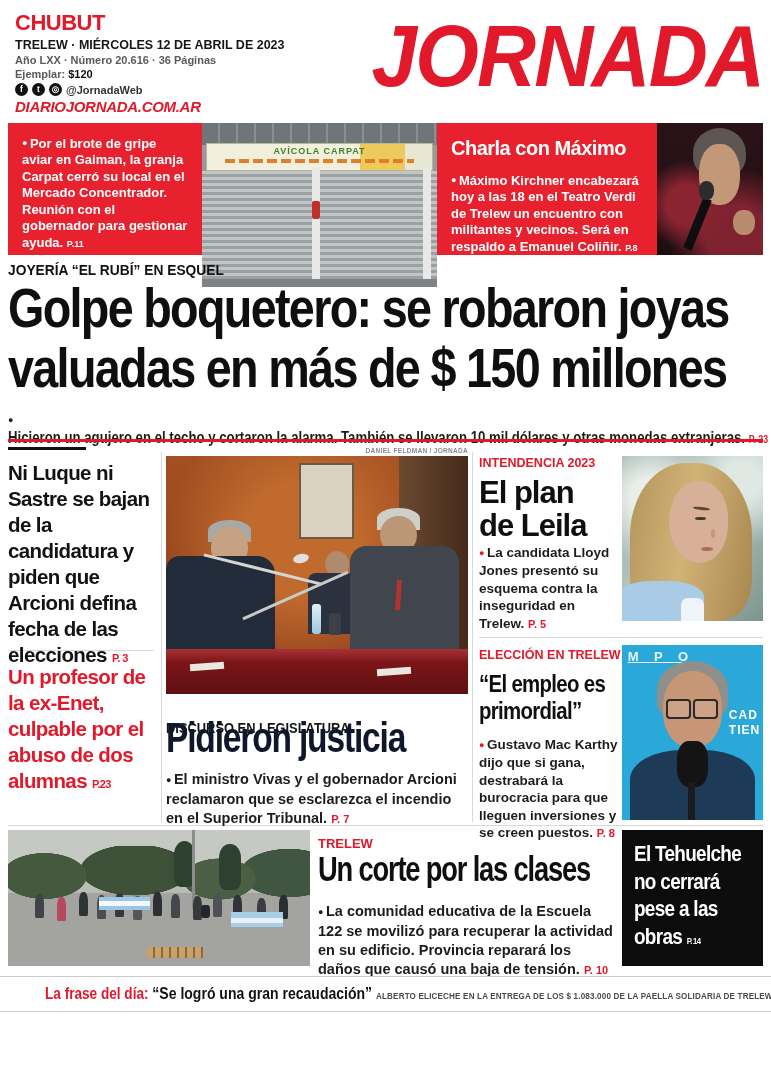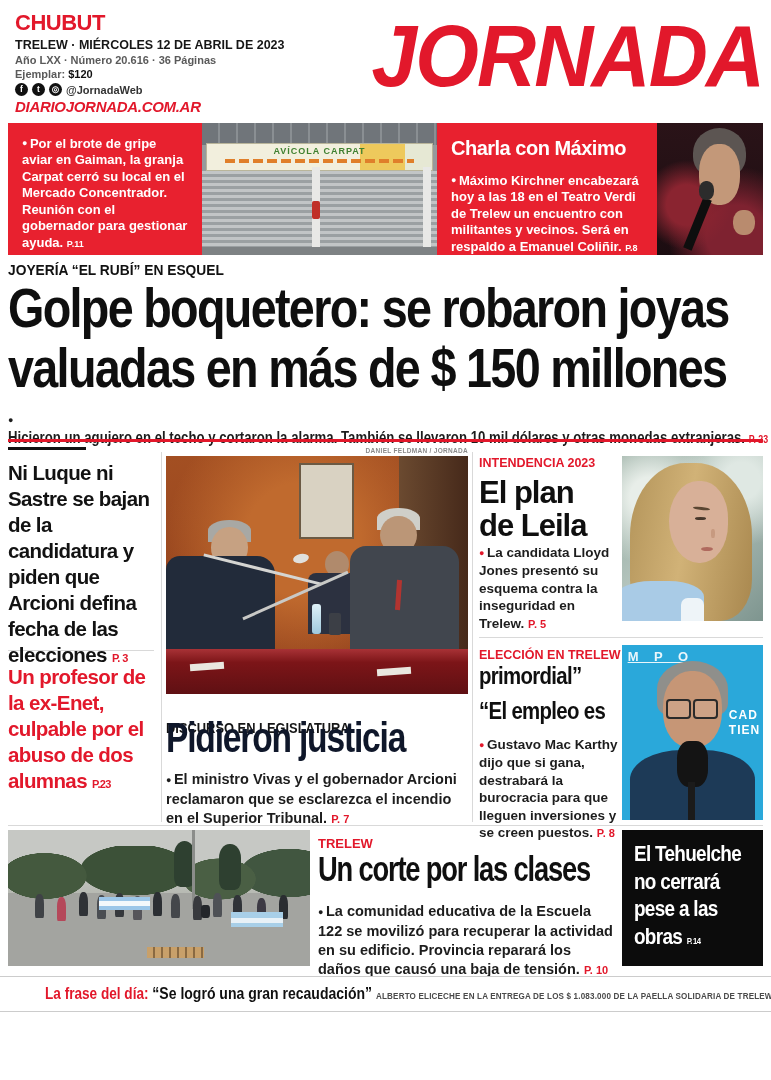--- a/index.html
+++ b/index.html
@@ -26,21 +26,21 @@
   .tbox1{left:8px;width:194px;}
   .tbox2{left:437px;width:220px;}
   .t-title{font-size:20px;font-weight:700;letter-spacing:-.5px;margin:2px 0 12px;}
   .t-body{font-size:13px;line-height:16.5px;font-weight:600;}
   .t-page{font-size:9px;font-weight:700;}
   .bullet::before{content:"● ";font-size:9px;vertical-align:1.5px;}
   .tb .bullet::before{color:#fff;}
 
   
   .photo{overflow:hidden;}
-  .ph-store{left:202px;top:123px;width:235px;height:132px;background:#969a9c;}
+  .ph-store{left:202px;top:123px;width:235px;height:164px;background:#969a9c;}
   .st-top{position:absolute;left:0;top:0;right:0;height:22px;background:#70757a;
           background-image:repeating-linear-gradient(90deg,transparent 0 16px,#8a8f93 16px 18px);}
   .st-sign{position:absolute;left:4px;top:20px;right:4px;height:28px;
            background:linear-gradient(90deg,#f2efdd 0 68%,#eec95c 68% 88%,#e6e8d4 88%);
            border:1px solid #b9b59a;box-sizing:border-box;text-align:center;}
   .st-sign-text{font-size:9px;font-weight:700;color:#3f8030;letter-spacing:1px;line-height:15px;}
   .st-sign-sub{height:4px;margin:0 18px;background:repeating-linear-gradient(90deg,#e07f2a 0 10px,transparent 10px 14px);}
   .st-shutter{position:absolute;left:0;top:48px;right:0;bottom:8px;
               background:repeating-linear-gradient(180deg,#c2c5c6 0 3px,#9ba0a2 3px 6px);}
   .st-pole{position:absolute;top:44px;bottom:0;width:8px;background:#e8e8e6;}
@@ -263,22 +263,22 @@
     <div class="le-brow"></div>
     <div class="le-eye"></div>
     <div class="le-nose"></div>
     <div class="le-lips"></div>
     <div class="le-shoulder"></div>
     <div class="le-collar"></div>
   </div>
 
   <div class="abs c3" style="left:479px;top:648px">
     <div class="c3-kicker">ELECCIÓN EN TRELEW</div>
+    <div class="c3-h2" style="margin-top:8px"><span class="cond" style="transform:scaleX(.85)">“El empleo es</span></div>
     <div class="c3-h2"><span class="cond" style="transform:scaleX(.85)">primordial”</span></div>
-    <div class="c3-h2" style="margin-top:8px"><span class="cond" style="transform:scaleX(.85)">“El empleo es</span></div>
     <div class="c3-body bullet" style="margin-top:12px"><span>Gustavo Mac Karthy dijo que si gana, destrabará la burocracia para que lleguen inversiones y se creen puestos. </span><span class="pageref">P. 8</span></div>
   </div>
   <div class="abs photo ph-mac">
     <div class="mc-toptext">M P O</div>
     <div class="mc-side">
       <div>CAD</div>
       <div>TIEN</div>
     </div>
     <div class="mc-hair"></div>
     <div class="mc-face"></div>

